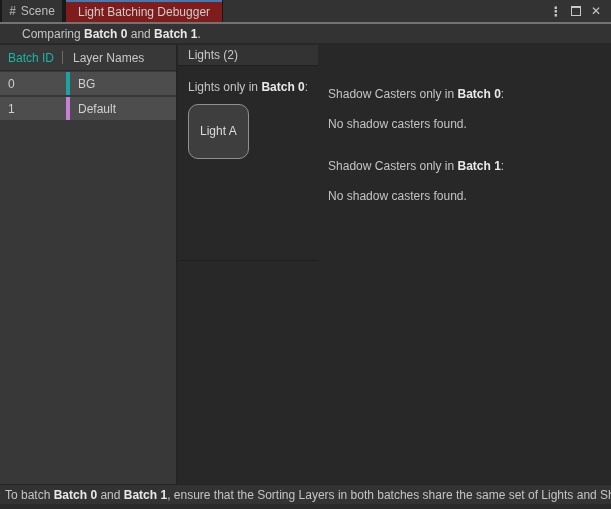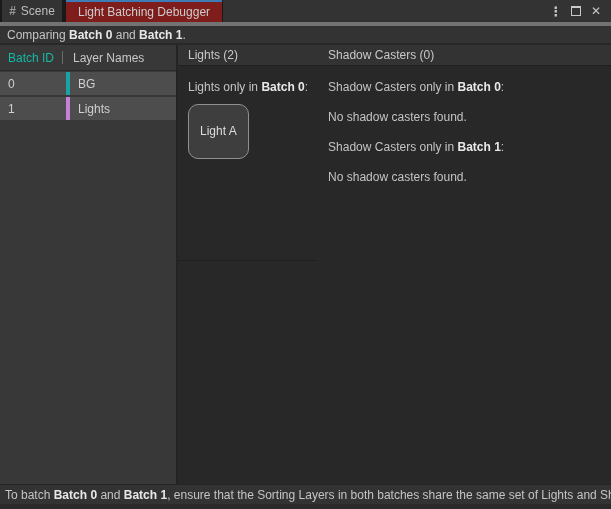--- a/index.html
+++ b/index.html
@@ -16,21 +16,21 @@
   .tab-scene{width:60px;margin-left:2px;background:#333333;color:#bdbdbd;}
   .tab-active{width:156px;margin-left:4px;background:#7f1d1d;color:#cccccc;border-top:2px solid #3e7cb5;}
   .tab-filler{flex:1;background:#333333;margin-left:1px;position:relative;}
   .tab-icon{color:#9a9a9a;font-size:12px;font-weight:700;}
   .win-controls{position:absolute;top:0;right:0;height:22px;display:flex;align-items:center;gap:6px;padding-right:8px;background:#333333;}
   .ctrl{color:#c8c8c8;cursor:pointer;display:inline-flex;align-items:center;justify-content:center;width:14px;height:14px;}
   .kebab{font-size:13px;font-weight:700;letter-spacing:0;}
   .max-box{display:inline-block;width:8px;height:7px;border:1px solid #c8c8c8;border-top:2px solid #c8c8c8;background:transparent;}
   .close{font-size:12px;}
   
-  .comparing-bar{position:absolute;top:22px;left:0;right:0;height:21px;background:#333333;border-top:4px solid #737373;box-sizing:border-box;display:flex;align-items:center;padding-left:7px;text-align:center;}
+  .comparing-bar{position:absolute;top:22px;left:0;right:0;height:21px;background:#333333;border-top:2px solid #737373;box-sizing:border-box;display:flex;align-items:center;padding-left:22px;text-align:center;}
   .b{font-weight:700;color:#e8e8e8;}
   
   .content{position:absolute;top:43px;left:0;right:0;bottom:25px;display:flex;border-top:2px solid #282828;box-sizing:border-box;}
   .left-panel{width:178px;background:#383838;border-right:2px solid #242424;box-sizing:border-box;}
   .table-header{height:25px;display:flex;align-items:center;border-bottom:1px solid #2c2c2c;}
   .col-id{width:54px;padding-left:8px;color:#14b8a6;}
   .header-divider{width:1px;height:13px;background:#6b6b6b;}
   .col-layer{padding-left:10px;color:#c8c8c8;}
   .batch-row{height:23px;margin-top:1px;background:#4d4d4d;display:flex;align-items:stretch;cursor:pointer;}
   .batch-row + .batch-row{margin-top:2px;}
@@ -42,21 +42,21 @@
   .section-lights{height:216px;flex:none;border-bottom:1px solid #202020;box-sizing:border-box;}
   .section-shadow{flex:1;}
   .section-body{padding:14px 10px 0 10px;}
   .group-label{margin-bottom:10px;}
   .pill{
     display:inline-block;margin:0 0 14px 0;padding:20px 11px;
     background:#3e3e3e;border:1px solid #909090;border-radius:10px;
     color:#dcdcdc;font-family:inherit;font-size:12px;cursor:pointer;line-height:1.1;
   }
   .empty-line{margin-bottom:16px;}
-  .shadow-label{margin-bottom:16px;}
+  .shadow-label{margin-bottom:16px;margin-top:28px;}
   
   .footer{position:absolute;left:0;right:0;bottom:0;height:25px;}
   .footer-text{height:20px;background:#333333;border-top:1px solid #242424;box-sizing:border-box;display:flex;align-items:center;padding-left:5px;white-space:nowrap;overflow:hidden;}
   .footer-strip{height:5px;background:#2a2a2a;}
 </style>
 </head>
 <body>
 
 <div class="window">
 
@@ -91,36 +91,35 @@
         <span class="col-layer">Layer Names</span>
       </div>
       <div class="batch-row">
         <span class="row-id">0</span>
         <span class="layer-color" style="background-color: rgb(26, 163, 163);"></span>
         <span class="row-layer">BG</span>
       </div>
       <div class="batch-row">
         <span class="row-id">1</span>
         <span class="layer-color" style="background-color: rgb(199, 127, 217);"></span>
-        <span class="row-layer">Lights</span>
+        <span class="row-layer">Default</span>
       </div>
     </div>
 
     <div class="right-panel">
 
       <div class="section section-lights">
         <div class="section-header">Lights (2)</div>
         <div class="section-body">
           <div class="group-label"><span>Lights only in </span><span class="b">Batch 0</span><span>:</span></div>
           <button class="pill">Light A</button>
         </div>
       </div>
 
       <div class="section section-shadow">
-        <div class="section-header">Shadow Casters (0)</div>
         <div class="section-body">
           <div class="shadow-label"><span>Shadow Casters only in </span><span class="b">Batch 0</span><span>:</span></div>
           <div class="empty-line">No shadow casters found.</div>
           <div class="shadow-label"><span>Shadow Casters only in </span><span class="b">Batch 1</span><span>:</span></div>
           <div class="empty-line">No shadow casters found.</div>
         </div>
       </div>
 
     </div>
   </div>

